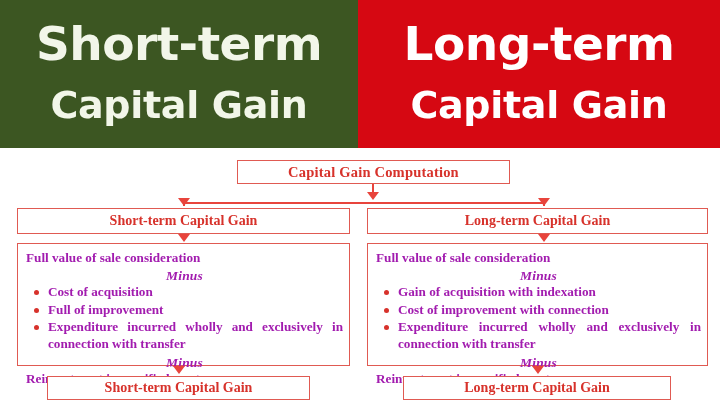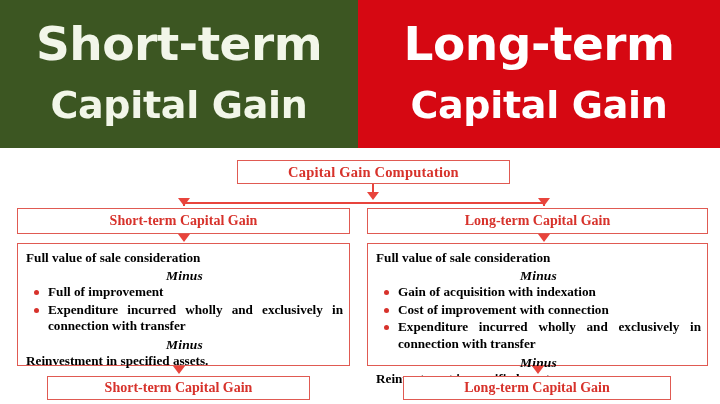--- a/index.html
+++ b/index.html
@@ -52,21 +52,21 @@
   }
 
   
   #st-head-box{left:17px;top:60px;width:333px;height:26px;font-size:14px;}
   #lt-head-box{left:367px;top:60px;width:341px;height:26px;font-size:14px;}
 
   
   .body-box{
     padding:6px 6px 1px 8px;
     font-size:13.2px;line-height:1.27;
-    color:#000000;font-weight:bold;
+    color:#a21caf;font-weight:bold;
   }
   #st-body-box{left:17px;top:95px;width:333px;height:123px;}
   #lt-body-box{left:367px;top:95px;width:341px;height:123px;}
 
   .fv-line{white-space:nowrap;}
   .minus{
     text-align:center;font-style:italic;font-weight:bold;
     font-size:13.5px;letter-spacing:0.2px;
   }
   .bullets{list-style:none;margin:0;padding:0;}
@@ -137,20 +137,24 @@
     <div class="arrowhead" style="left:178px;top:86px;"></div>
     <div class="conn vline" style="left:543px;top:86px;height:2px;"></div>
     <div class="arrowhead" style="left:538px;top:86px;"></div>
 
     <div class="box body-box" id="st-body-box">
       <div class="fv-line">Full value of sale consideration</div>
       <div class="minus">Minus</div>
       <ul class="bullets">
         <li>
           <span class="dot"></span>
+          <span>Cost of acquisition</span>
+        </li>
+        <li>
+          <span class="dot"></span>
           <span>Full of improvement</span>
         </li>
         <li>
           <span class="dot"></span>
           <span>Expenditure incurred wholly and exclusively in connection with transfer</span>
         </li>
       </ul>
       <div class="minus">Minus</div>
       <div class="reinv">Reinvestment in specified assets.</div>
     </div>

